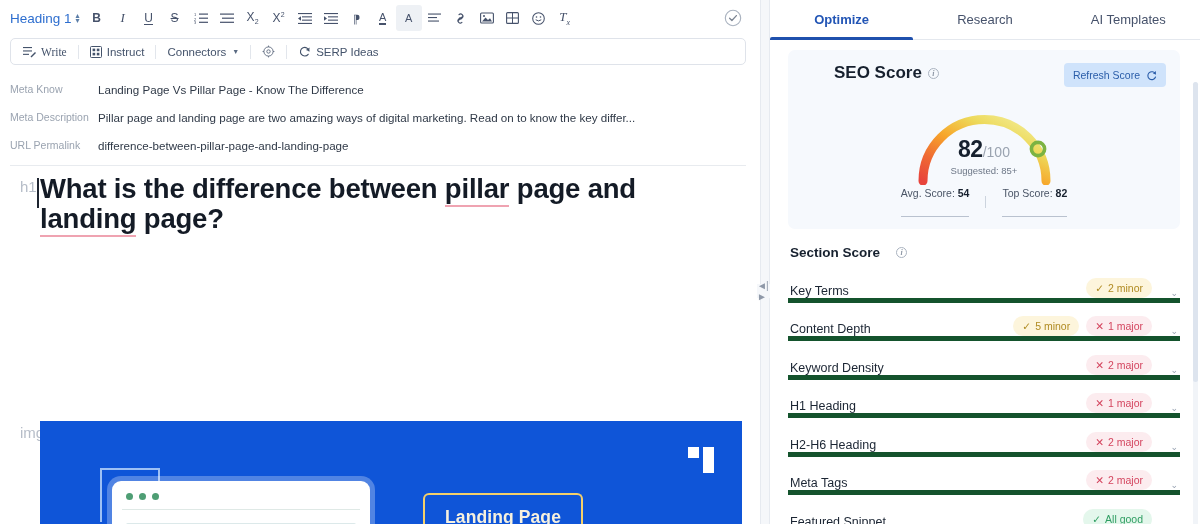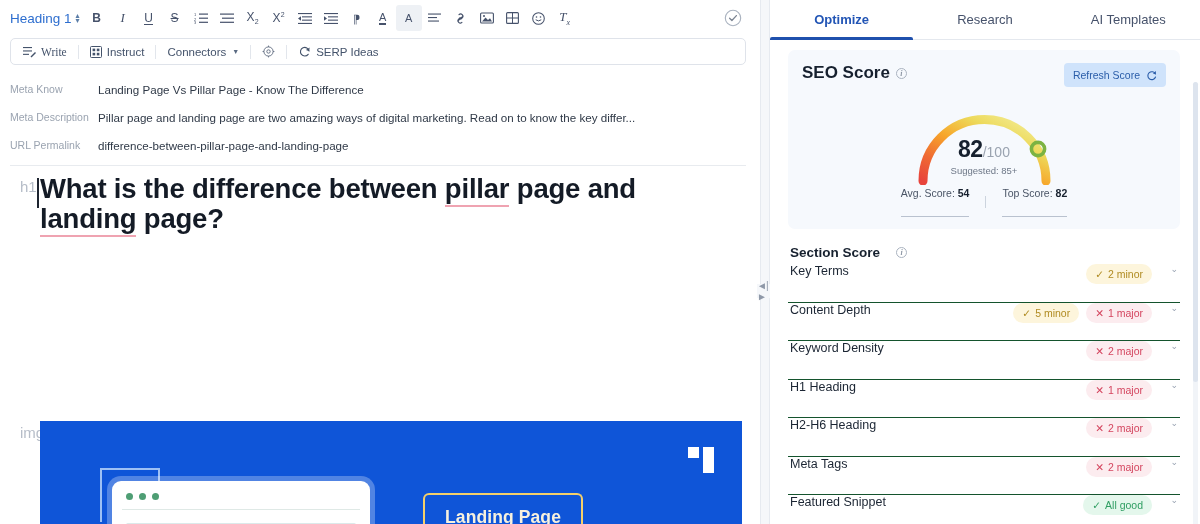--- a/index.html
+++ b/index.html
@@ -192,21 +192,21 @@
   .panel-scroll {
     flex: 1; overflow: hidden; background: #fff;
     padding: 10px 20px 0 18px;
     position: relative;
   }
   .score-card {
     background: #f6f9fd; border-radius: 7px;
     padding: 13px 14px 12px 14px;
     position: relative;
   }
-  .score-head { display: flex; align-items: flex-start; justify-content: space-between; }
+  .score-head { display: flex; align-items: flex-start; justify-content: space-between; margin-left: 32px; }
   .score-title {
     font-size: 17px; font-weight: 700; color: #16202e;
     display: flex; align-items: center; gap: 6px;
   }
   .info-i {
     width: 11px; height: 11px; border-radius: 50%;
     border: 1px solid #aab3c0; color: #8d97a5;
     font-size: 8px; line-height: 9px; text-align: center;
     font-style: italic; font-family: "Liberation Serif", serif;
     display:inline-block; cursor: pointer;
@@ -237,22 +237,22 @@
   .score-foot .sf b { color: #16202e; }
   .score-foot .vsep { width: 1px; height: 12px; background: #ccd4de; }
 
   .section-head {
     display: flex; align-items: center; gap: 16px;
     font-size: 13.5px; font-weight: 700; color: #16202e;
     margin: 16px 0 4px 2px;
   }
   .srow {
     height: 38.5px;
-    display: flex; align-items: flex-start;
-    border-bottom: 1px solid #14532d;
+    display: flex; align-items: flex-end;
+    border-bottom: 5px solid #14532d;
     padding: 0 2px 0 2px;
   }
   .srow-label { flex: 1; font-size: 12.5px; color: #1b2533; font-weight: 500; }
   .pill {
     font-size: 10.5px; border-radius: 11px;
     padding: 4px 9px; margin-left: 7px;
     display: flex; align-items: center; gap: 4px;
     white-space: nowrap; cursor: pointer;
   }
   .pill.minor { background: #fdf5dc; color: #b08b22; }

